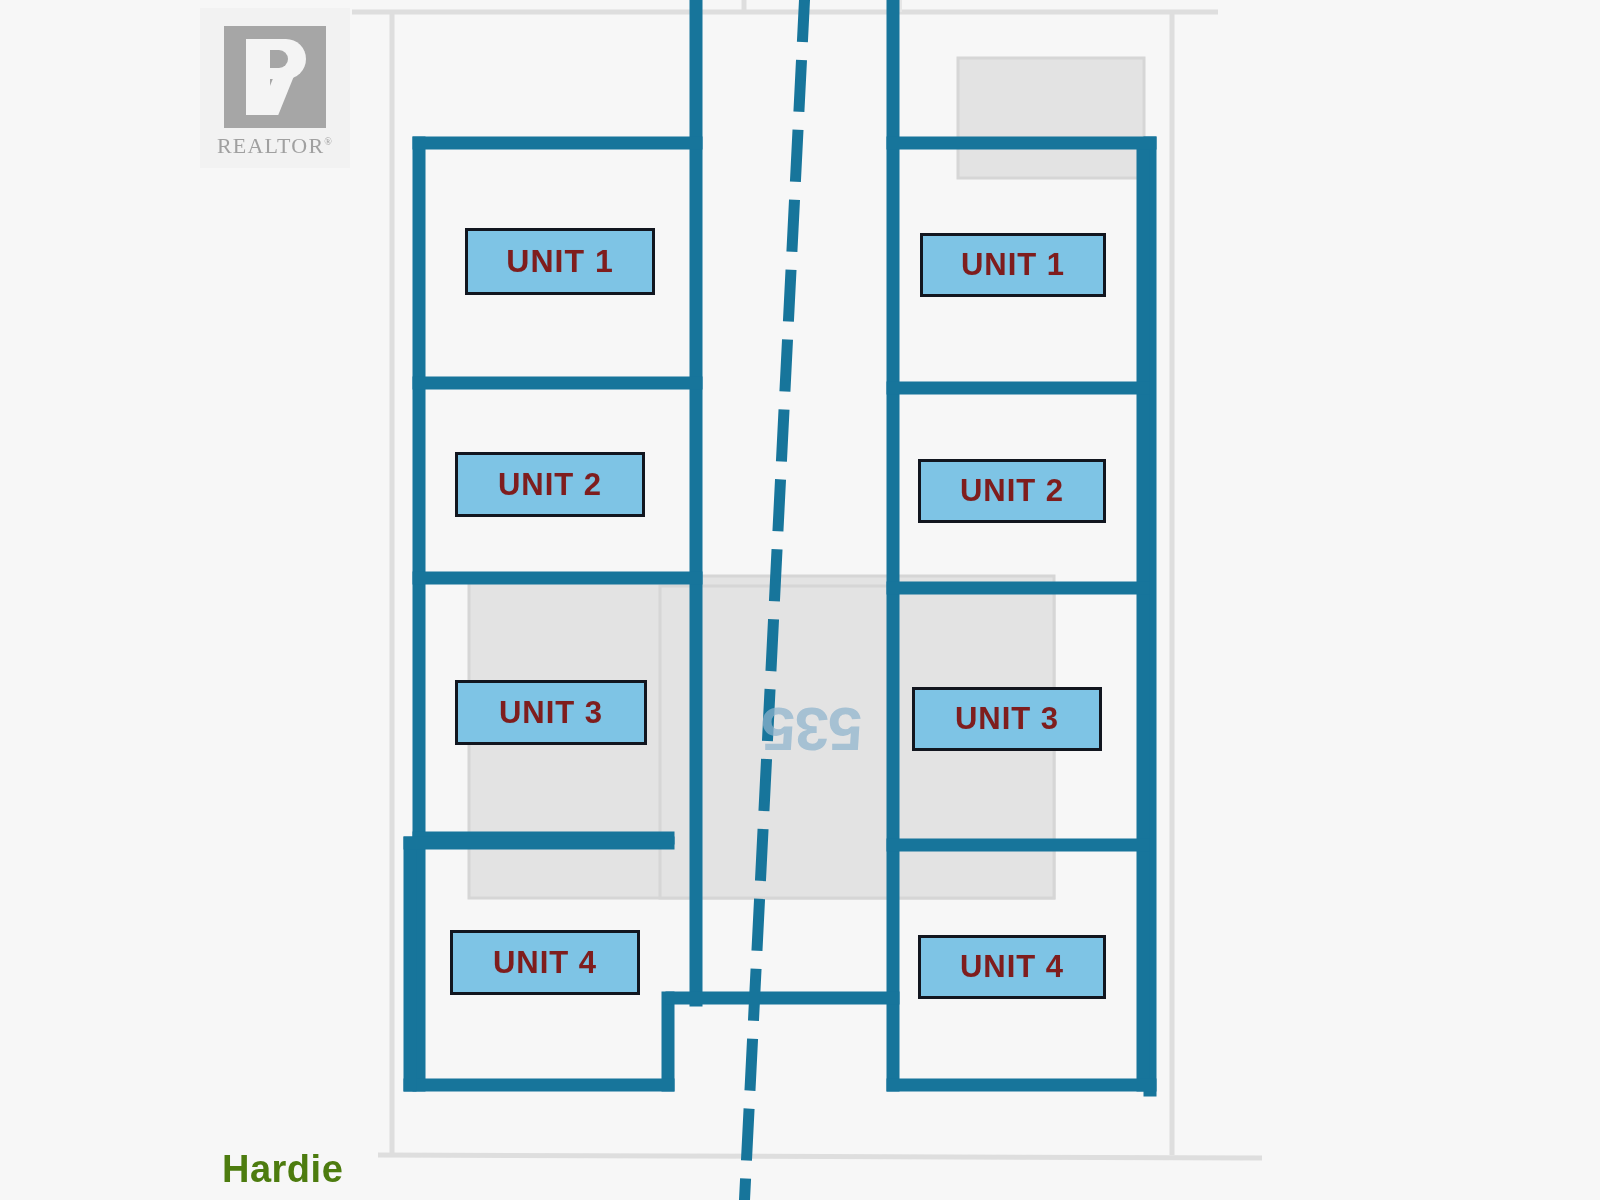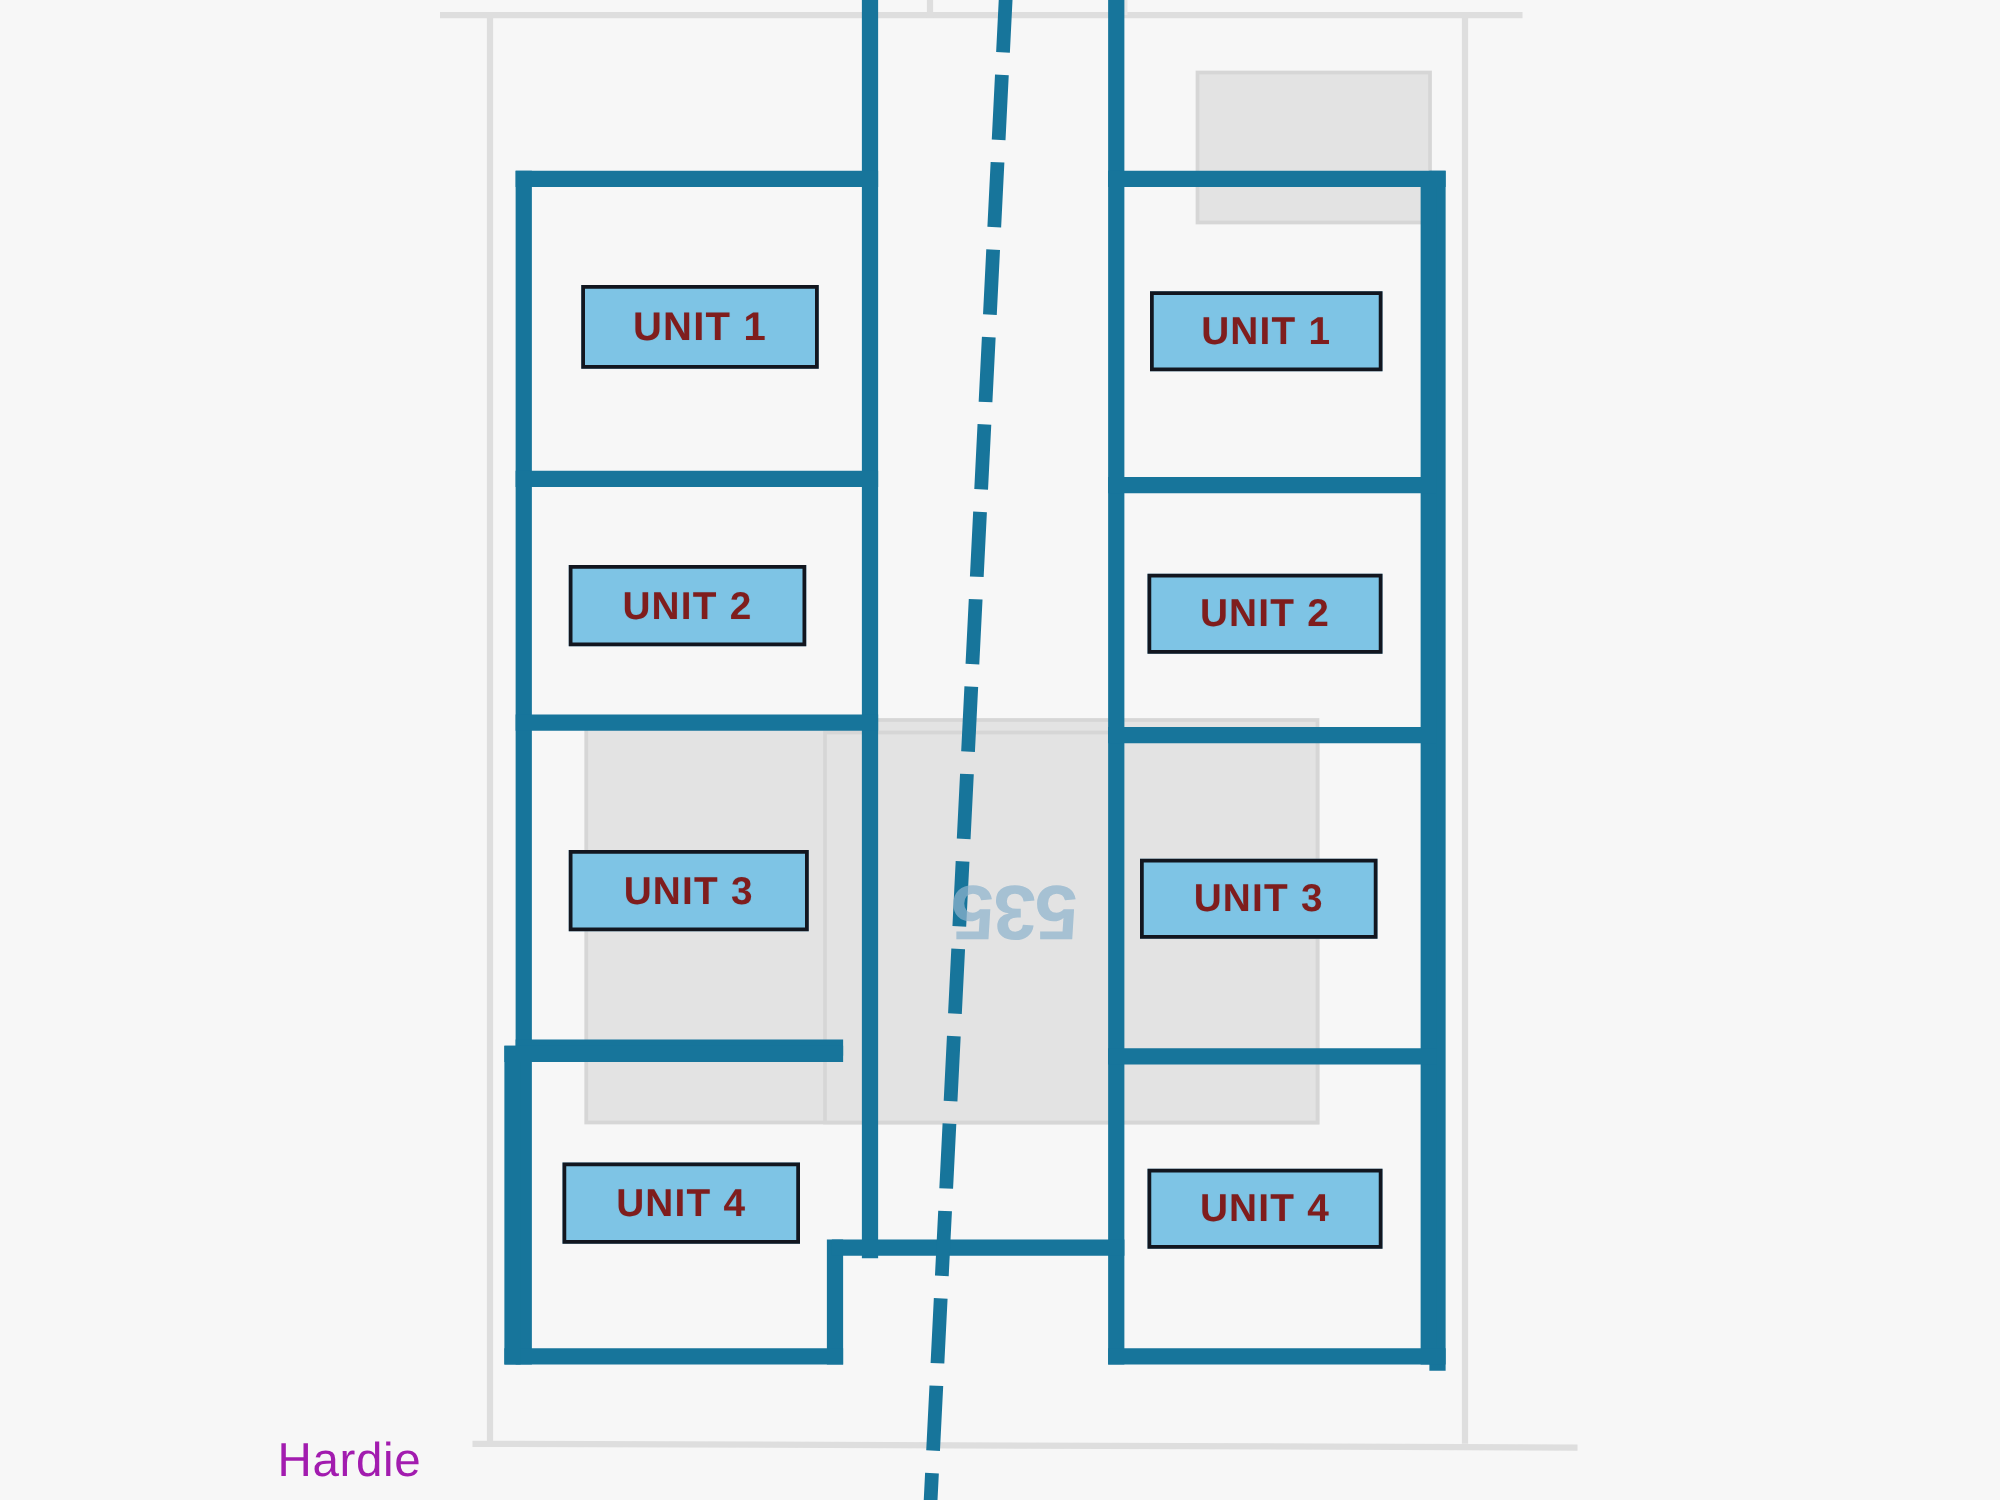--- a/index.html
+++ b/index.html
@@ -54,21 +54,21 @@
     font-weight:bold;
     display:flex;align-items:center;justify-content:center;
     letter-spacing:1px;
     box-sizing:border-box;
     text-shadow:0 0 1px rgba(0,0,0,.12);
   }
 
   
   .street-label{
     position:absolute;left:222px;top:1148px;
-    font-size:38px;font-weight:normal;color:#a21caf;
+    font-size:38px;font-weight:bold;color:#4d7c0f;
     letter-spacing:.5px;
   }
 
   
   .addr-number{
     position:absolute;left:762px;top:694px;
     font-size:62px;font-weight:bold;color:#8fb4cd;
     opacity:.72;
     transform:rotate(180deg);
     letter-spacing:-1px;
@@ -133,20 +133,31 @@
 
     <g stroke="#17759b" stroke-width="13" fill="none" stroke-linecap="square">
       <path d="M672 998 L893 998"></path>
     </g>
 
     <path d="M805 -10 L744 1210" stroke="#17759b" stroke-width="11" fill="none" stroke-dasharray="52 18" stroke-linecap="butt"></path>
   </svg>
 
   <div class="addr-number">535</div>
 
+  <div class="realtor-logo">
+    <div class="realtor-mark">
+      <span class="bar"></span>
+      <span class="bowl"></span>
+      <span class="bowl-in"></span>
+      <span class="leg"></span>
+    </div>
+    <div class="realtor-word">
+      <span>REALTOR</span><sup>®</sup>
+    </div>
+  </div>
 
   <div class="unit-chip" style="left:465px;top:228px;width:190px;height:67px;font-size:32px;">UNIT 1</div>
 
   <div class="unit-chip" style="left:455px;top:452px;width:190px;height:65px;font-size:31px;">UNIT 2</div>
 
   <div class="unit-chip" style="left:455px;top:680px;width:192px;height:65px;font-size:31px;">UNIT 3</div>
 
   <div class="unit-chip" style="left:450px;top:930px;width:190px;height:65px;font-size:31px;">UNIT 4</div>
 
   <div class="unit-chip" style="left:920px;top:233px;width:186px;height:64px;font-size:31px;">UNIT 1</div>

